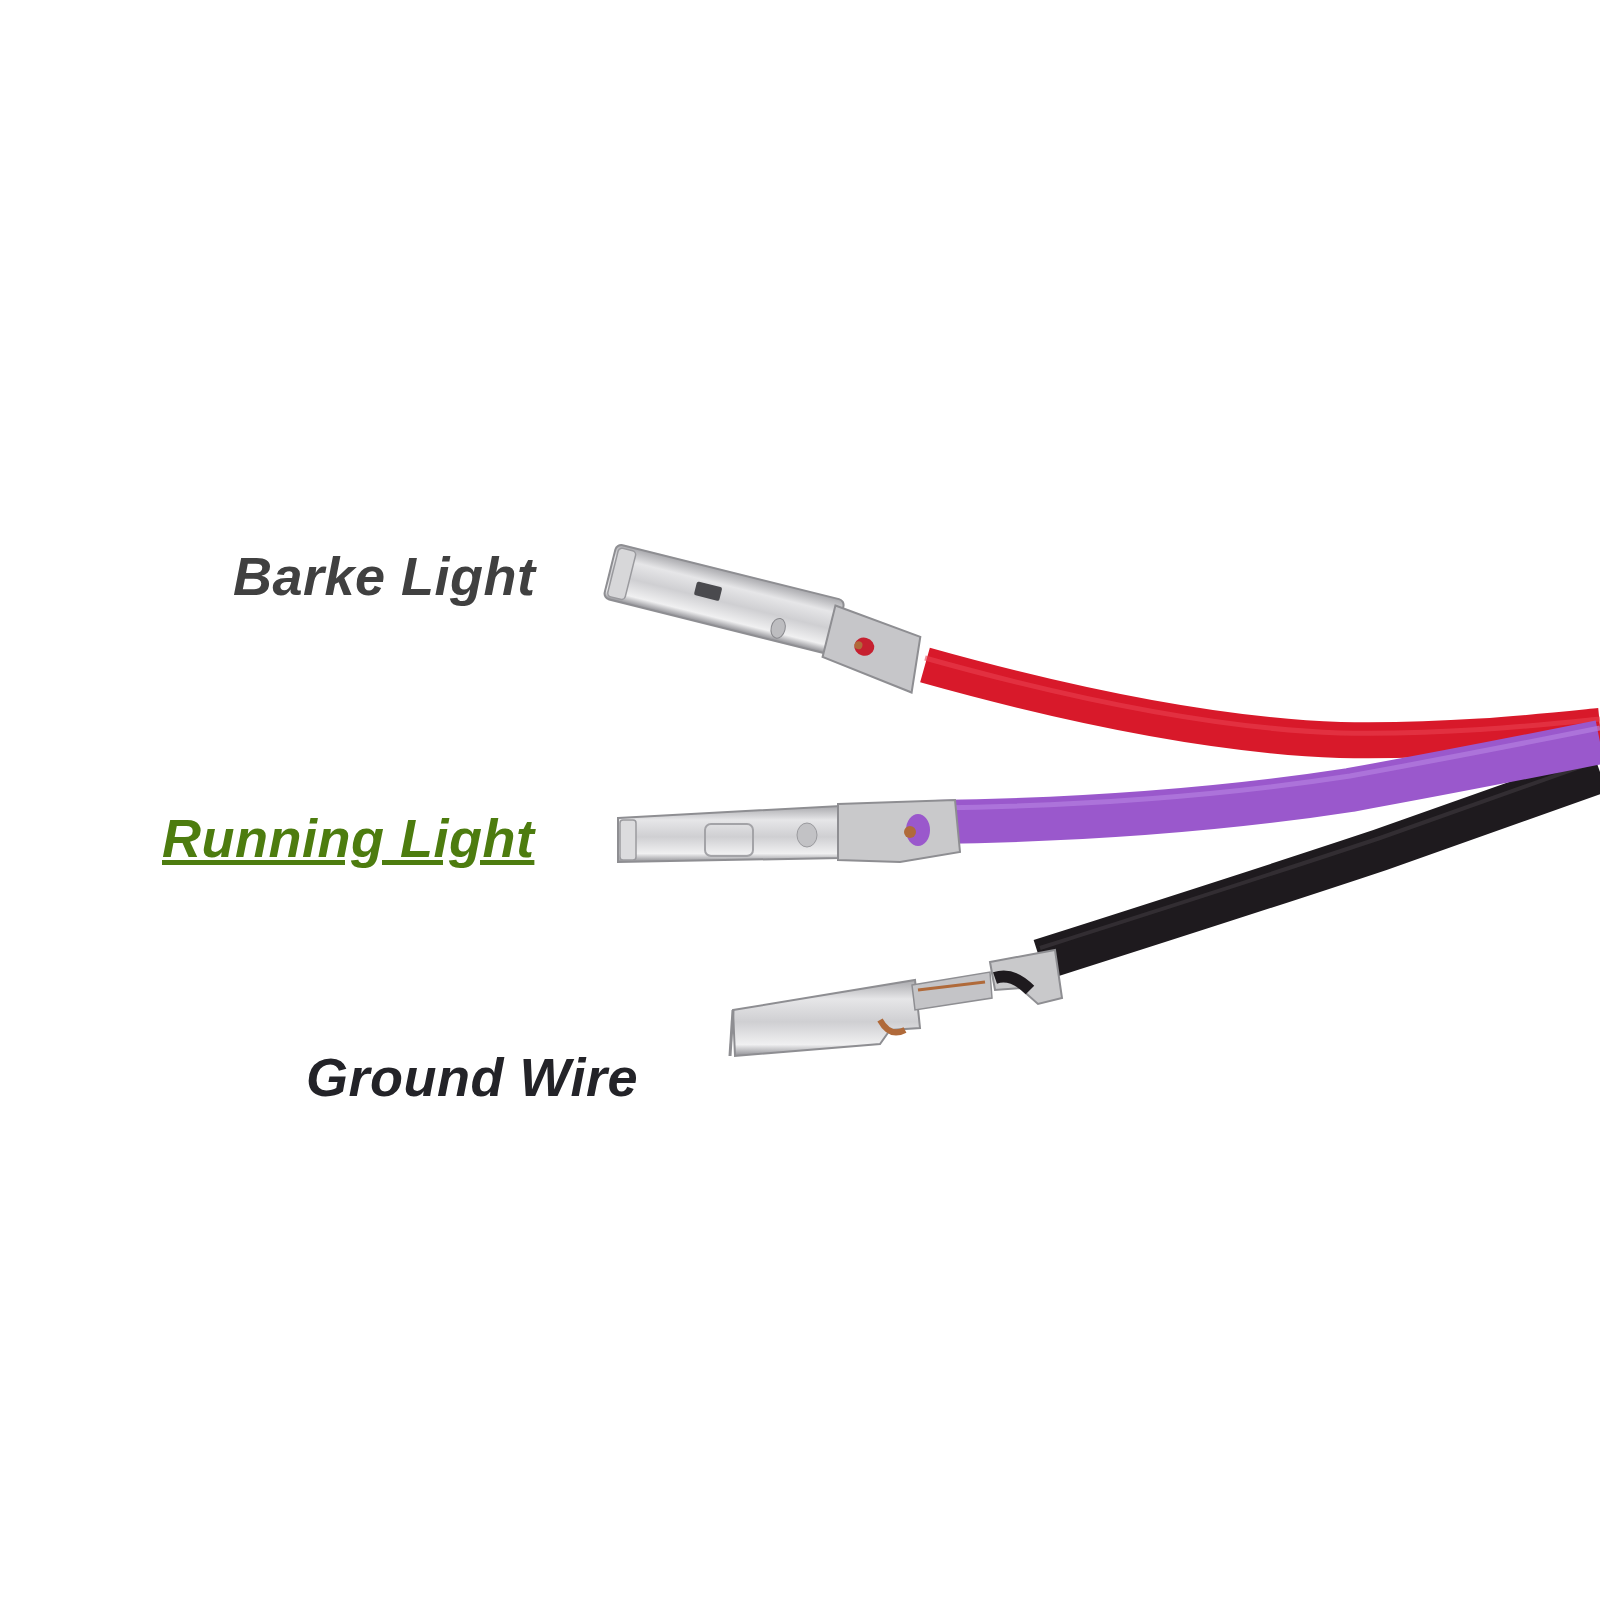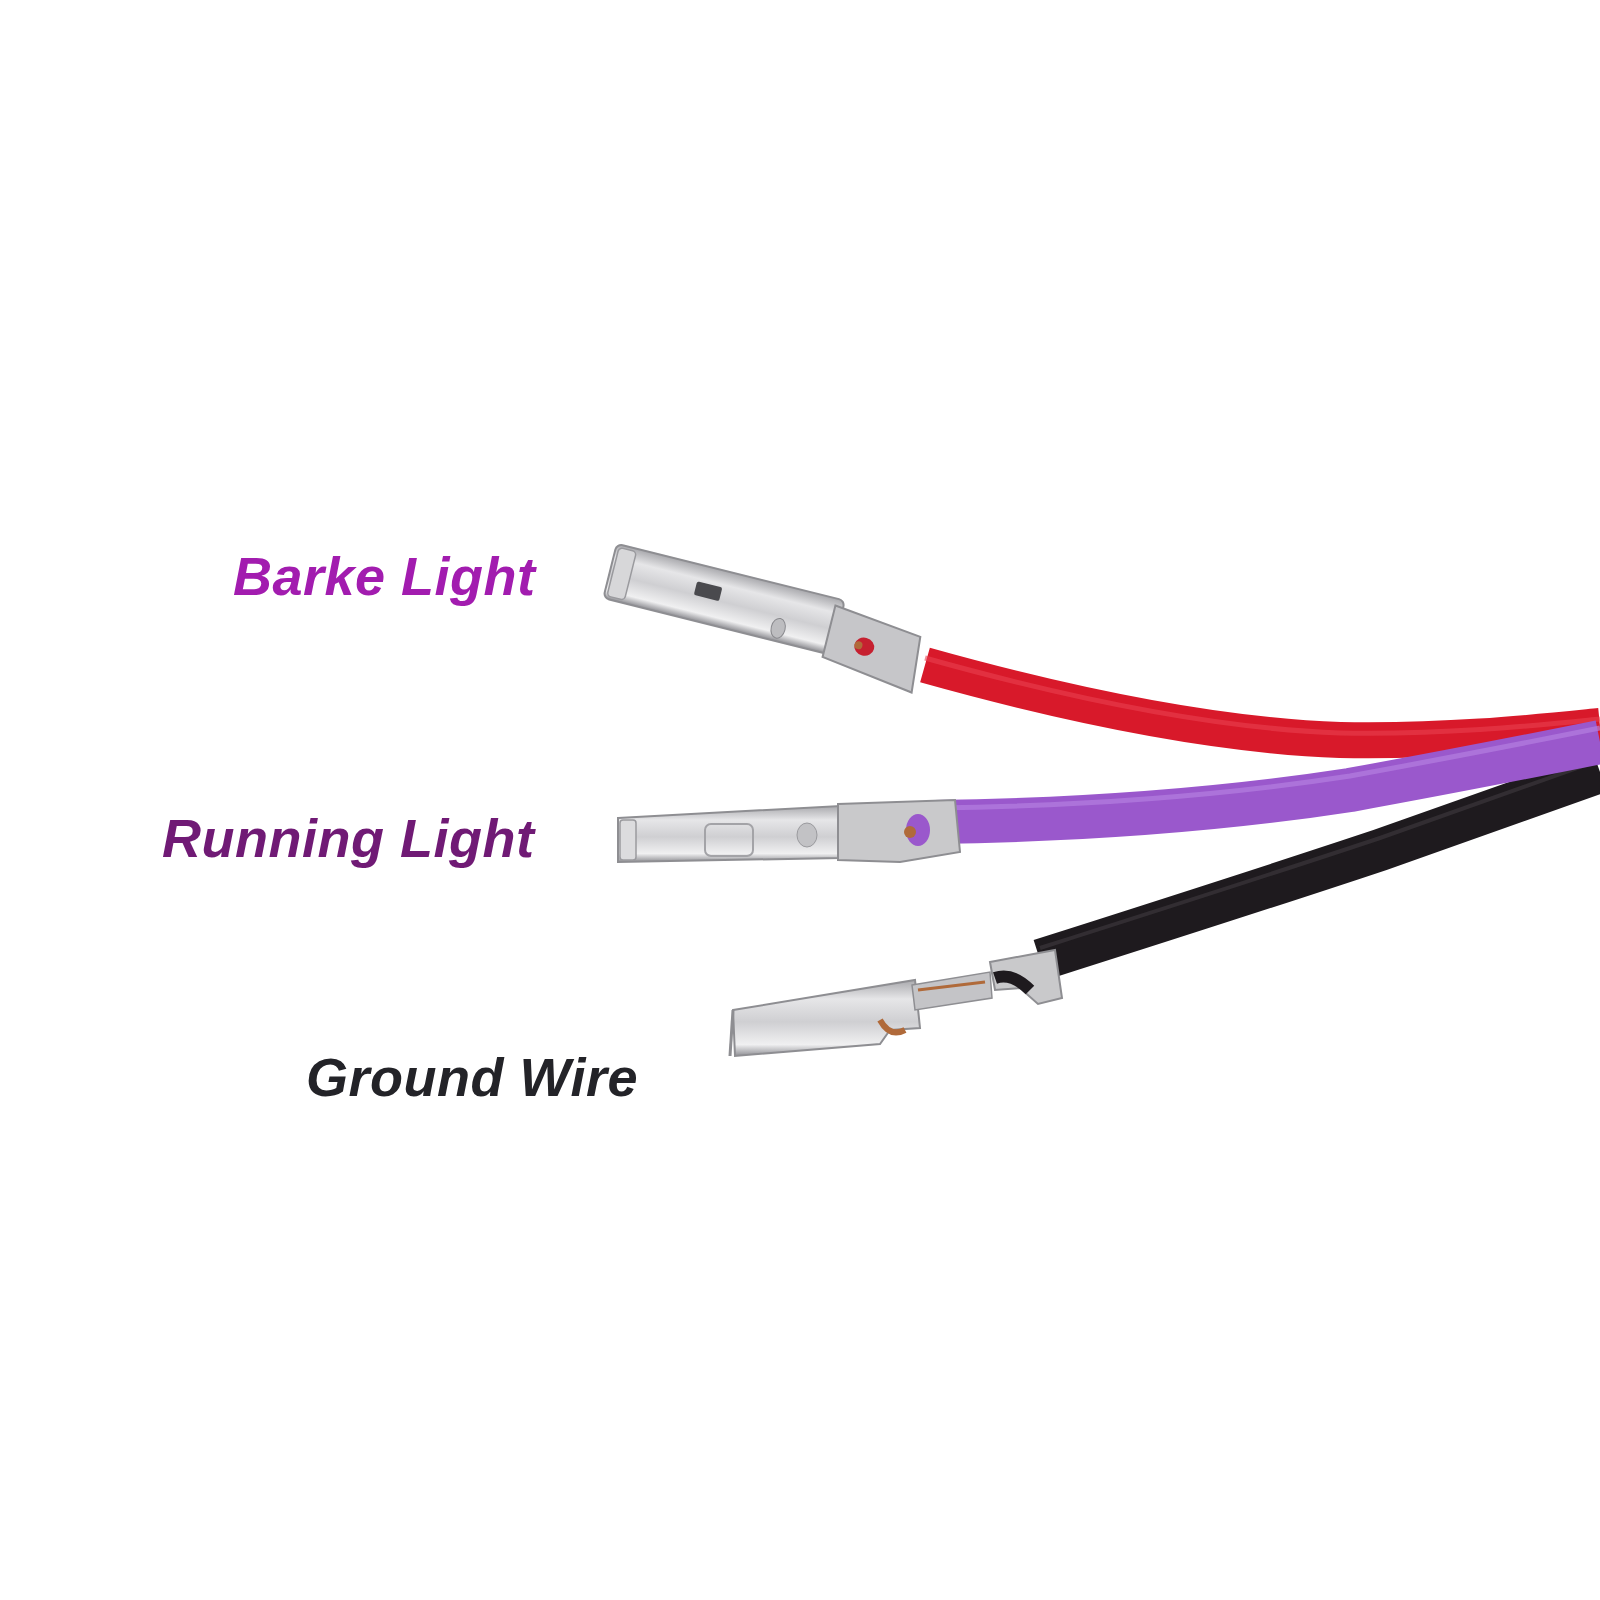--- a/index.html
+++ b/index.html
@@ -15,22 +15,22 @@
       line-height: 1;
     }
     #lbl-brake { left: 233px; top: 549px; }
     #lbl-running { left: 162px; top: 811px; }
     #lbl-ground { left: 306px; top: 1006px; }
     svg.scene { position: absolute; left: 0; top: 0; }
   </style>
 </head>
 <body>
 
-<div class="label" id="lbl-brake" style="color: #a21caf;">Barke Light</div>
-<div class="label" id="lbl-running" style="color: #701a75;">Running Light</div>
+<div class="label" id="lbl-brake" style="color: #404040;">Barke Light</div>
+<div class="label" id="lbl-running" style="color: #4d7c0f; text-decoration: underline;">Running Light</div>
 <div class="label" id="lbl-ground" style="color: rgb(35, 35, 40); margin-top: 44px;">Ground Wire</div>
 
 <svg class="scene" width="1600" height="1600" viewBox="0 0 1600 1600">
   <defs>
     <linearGradient id="metalV" x1="0" y1="0" x2="0" y2="1">
       <stop offset="0" stop-color="#a9a9ad"></stop>
       <stop offset="0.25" stop-color="#e6e6e8"></stop>
       <stop offset="0.55" stop-color="#cfcfd2"></stop>
       <stop offset="0.85" stop-color="#f0f0f1"></stop>
       <stop offset="1" stop-color="#8f8f94"></stop>

